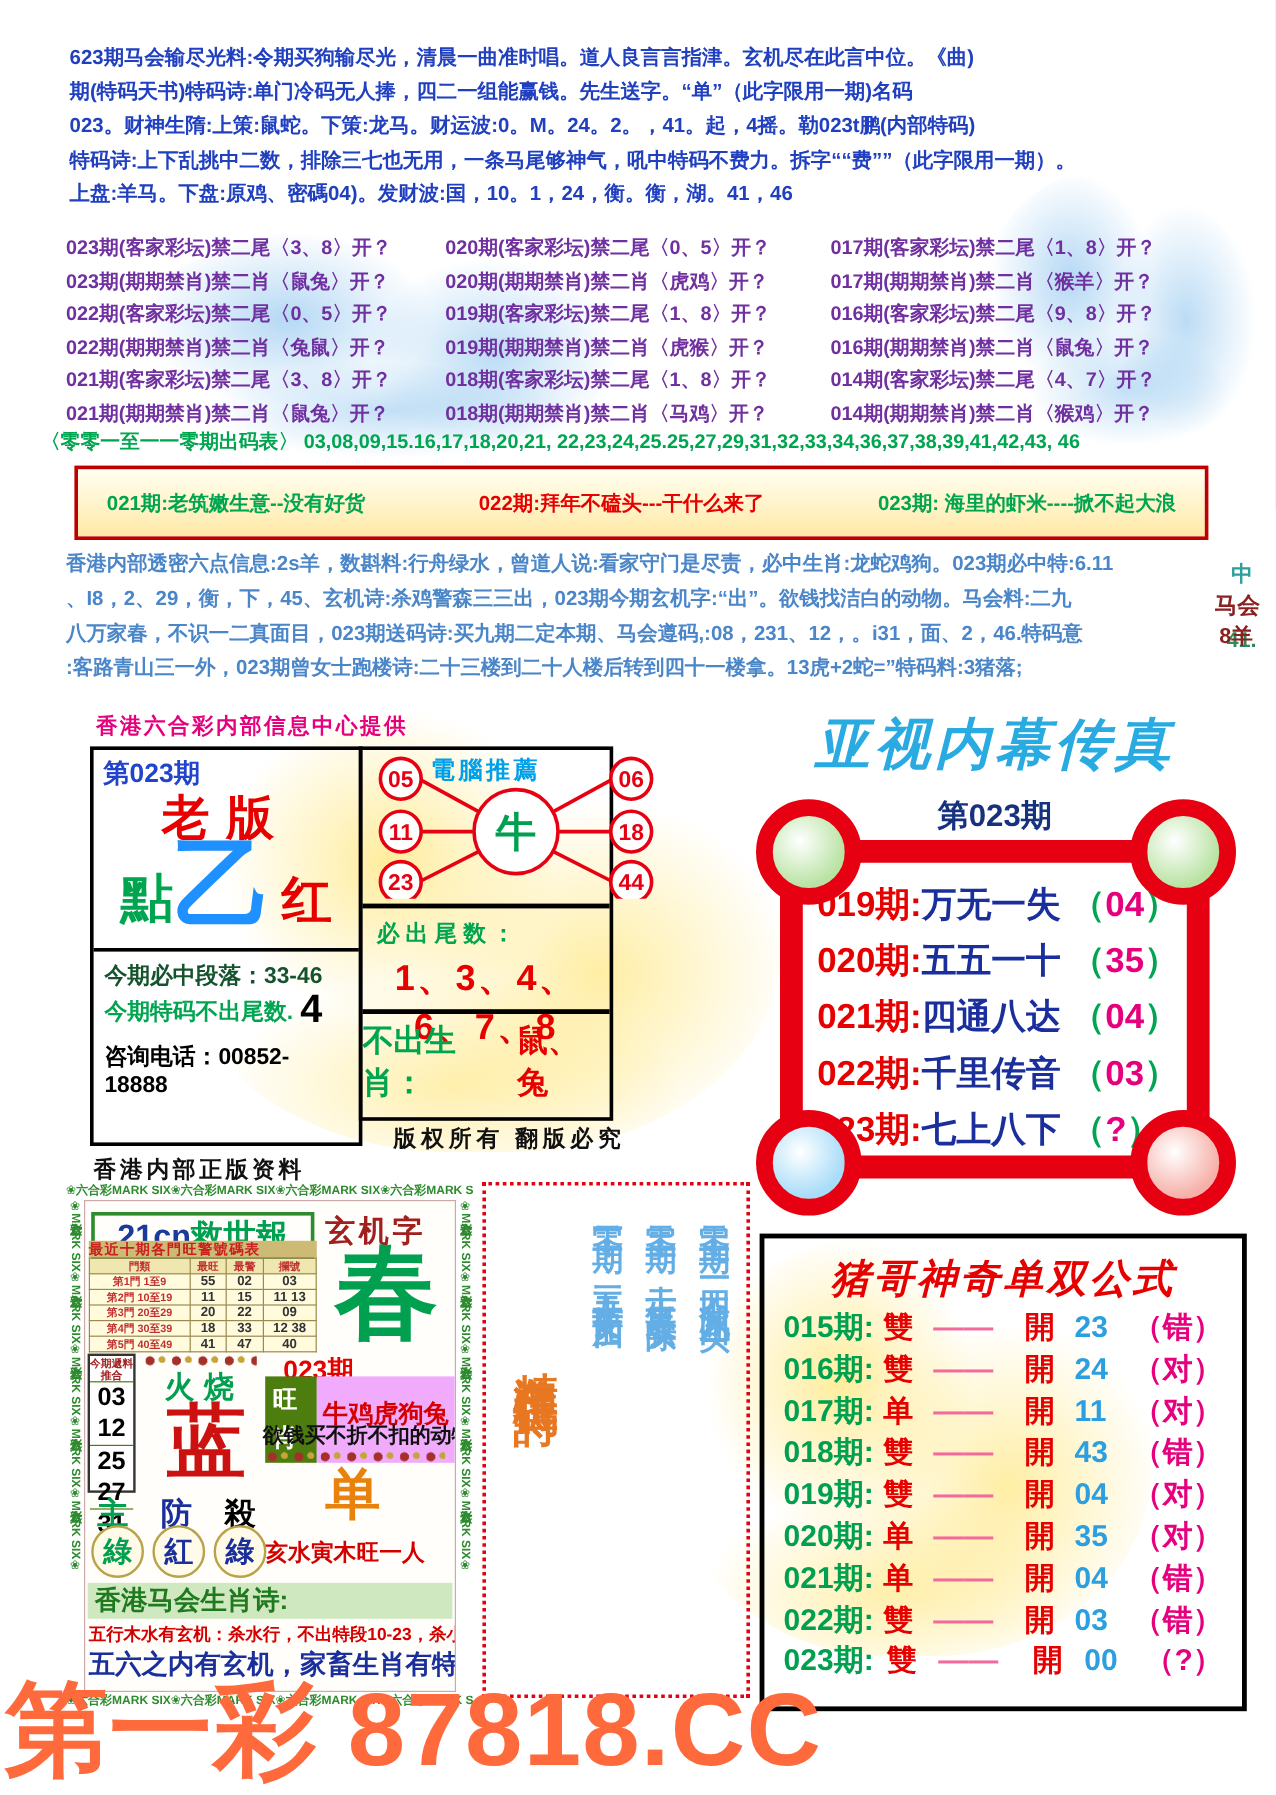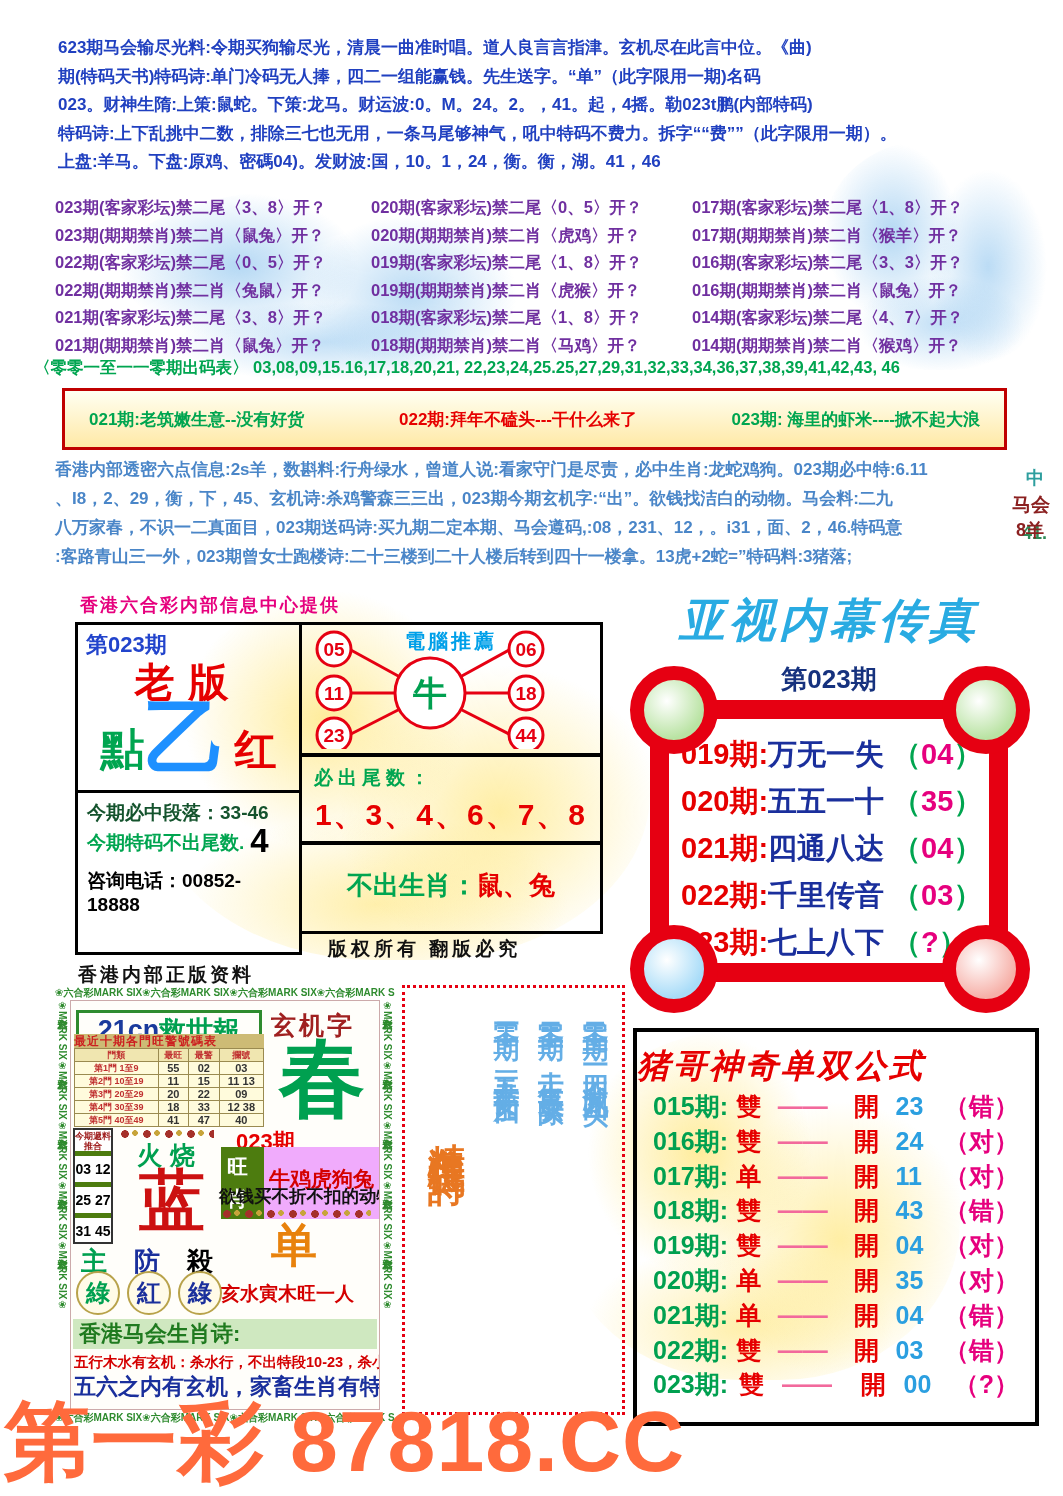--- a/index.html
+++ b/index.html
@@ -41,21 +41,21 @@
   .b1{color:#00a550;font-size:44px;font-weight:bold;}
   .b2{color:#1e90ff;font-size:82px;font-weight:bold;line-height:.82;}
   .b3{color:#e60000;font-size:42px;font-weight:bold;margin-left:8px;}
   .lb-bottom{padding:7px 9px 0 9px;font-weight:bold;}
   .seg{color:#14532d;font-size:19px;}
   .tailline{color:#00a550;font-size:19px;display:flex;align-items:flex-end;}
   .tailnum{color:#000;font-size:33px;line-height:.9;margin-left:6px;font-weight:bold;}
   .phone{color:#000;font-size:19px;margin-top:12px;}
   .genuine{left:78px;top:962px;color:#111;font-size:19px;font-weight:bold;letter-spacing:3px;}
   
-  .mid-box{left:299px;top:622px;width:304px;height:312px;border:3px solid #000;box-sizing:border-box;background:transparent;}
+  .mid-box{left:299px;top:622px;width:212px;height:312px;border:3px solid #000;box-sizing:border-box;background:transparent;}
   .diagram-cell{height:128px;border-bottom:4px solid #000;position:relative;}
   .pc-title{position:absolute;left:0;right:0;top:3px;text-align:center;color:#00a0e9;font-size:20px;font-weight:bold;letter-spacing:3px;}
   .tails-cell{height:88px;border-bottom:4px solid #000;box-sizing:border-box;padding:8px 12px 0 12px;}
   .tl-label{color:#00a550;font-size:19px;font-weight:bold;letter-spacing:5px;}
   .tl-nums{color:#e60000;font-size:30px;font-weight:bold;text-align:center;margin-top:4px;letter-spacing:2px;}
   .zodiac-cell{height:80px;display:flex;align-items:center;justify-content:center;font-weight:bold;font-size:26px;}
   .copyright{left:328px;top:936px;color:#111;font-size:19px;font-weight:bold;letter-spacing:4px;}
   
   .atv-title{left:626px;top:590px;width:406px;text-align:center;color:#29abe2;font-size:46px;font-weight:bold;
     font-style:italic;font-family:"DejaVu Serif","Liberation Serif",serif;letter-spacing:4px;}
@@ -63,21 +63,21 @@
   .atv-frame{left:650px;top:700px;width:358px;height:282px;border:19px solid #e60012;border-radius:34px;
     box-sizing:border-box;background:#fff;padding:12px 4px 4px 12px;z-index:3;}
   .atv-row{font-size:29px;font-weight:bold;line-height:47px;white-space:nowrap;}
   .atv-p{color:#e60000;} .atv-ph{color:#1a2f9c;} .atv-par{color:#00a550;} .atv-n{color:#e6007e;}
   .ball{position:absolute;width:60px;height:60px;border-radius:50%;border:14px solid #e60012;z-index:4;}
   .ball-g{background:radial-gradient(circle at 38% 35%, #fff, #b9e3a3 70%);}
   .ball-b{background:radial-gradient(circle at 38% 35%, #fff, #a8dcf8 70%);}
   .ball-p{background:radial-gradient(circle at 38% 35%, #fff, #f6b0a8 70%);}
   
   .zhuge{left:633px;top:1028px;width:406px;height:398px;border:4px solid #000;box-sizing:border-box;background:transparent;padding-top:12px;z-index:2;}
-  .zhuge-title{text-align:left;color:#e60000;font-size:33px;font-weight:bold;font-style:italic;
+  .zhuge-title{text-align:center;color:#e60000;font-size:33px;font-weight:bold;font-style:italic;
     font-family:"DejaVu Serif","Liberation Serif",serif;letter-spacing:3px;}
   .zrow{display:flex;padding:0 16px;font-size:25px;font-weight:bold;line-height:34.8px;white-space:nowrap;}
   .z-p{color:#00a050;width:96px;} .z-k{color:#e60000;width:48px;} .z-d{color:#f2699c;width:88px;}
   .z-o{color:#e60000;width:48px;} .z-n{color:#2b9fe0;width:56px;} .z-v{color:#e6007e;}
   
   .poem-box{left:402px;top:985px;width:223px;height:430px;border:3px dotted #e60012;box-sizing:border-box;background:transparent;z-index:2;}
   .poems{position:absolute;right:10px;top:12px;writing-mode:vertical-rl;color:#64aee6;font-size:26px;
     font-weight:bold;letter-spacing:5px;line-height:1.25;}
   .poem-col{display:block;margin-left:12px;}
   .poem-title{position:absolute;left:16px;top:126px;writing-mode:vertical-rl;color:#e87722;font-size:37px;
@@ -101,21 +101,21 @@
   .jt-title{position:absolute;left:3px;top:33px;width:190px;background:#cdbb75;color:#cc2020;font-size:12px;
     font-weight:bold;text-align:left;letter-spacing:1px;line-height:14px;}
   .jtable td{border:1px solid #9a8a50;background:#fffbdc;font-size:11px;line-height:12px;text-align:center;
     color:#333;font-weight:bold;padding:0 1px;}
   .jtable td.f{color:#c03030;font-size:9px;white-space:nowrap;margin-top:28px;}
   .jtable tr.h td{color:#c03030;font-size:9px;background:#f0e6b0;}
   .jsb-issue{position:absolute;left:165px;top:126px;color:#e60000;font-size:22px;font-weight:bold;}
   .dili{position:absolute;left:2px;top:127px;width:40px;height:116px;border:2px solid #333;background:#fff;
     text-align:center;box-sizing:border-box;}
   .dili-label{color:#a02020;font-size:9px;line-height:10px;font-weight:bold;padding-top:1px;}
-  .dili-num{color:#000;font-size:14px;font-weight:bold;line-height:26px;border-top:5px solid #4d7c0f;}
+  .dili-num{color:#000;font-size:21px;font-weight:bold;line-height:26px;border-top:1px solid #4d7c0f;}
   .garland{position:absolute;height:10px;background:radial-gradient(circle 4px at 6px 5px,#a5302a 90%,transparent),
     radial-gradient(circle 3px at 16px 4px,#c7a43a 90%,transparent);background-size:22px 10px;background-repeat:repeat-x;}
   .huoshao{position:absolute;left:66px;top:138px;color:#00a050;font-size:25px;font-weight:bold;letter-spacing:8px;}
   .lan{position:absolute;left:68px;top:166px;color:#cc1111;font-size:66px;font-weight:bold;line-height:1;
     font-family:"DejaVu Serif",serif;}
   .wangxiao{position:absolute;left:150px;top:146px;display:flex;font-weight:bold;font-size:21px;line-height:32px;}
   .wx-l{background:#4d7c0f;color:#fff;padding:4px 6px;}
   .wx-v{background:#f0abfc;color:#d40000;padding:16px 5px;white-space:nowrap;}
   .yuqian{position:absolute;left:148px;top:183px;color:#111;font-size:17.5px;font-weight:bold;white-space:nowrap;}
   .dan{position:absolute;left:200px;top:214px;color:#e8820c;font-size:46px;font-weight:bold;
@@ -163,21 +163,21 @@
     <div>020期(客家彩坛)禁二尾〈0、5〉开？</div>
     <div>020期(期期禁肖)禁二肖〈虎鸡〉开？</div>
     <div>019期(客家彩坛)禁二尾〈1、8〉开？</div>
     <div>019期(期期禁肖)禁二肖〈虎猴〉开？</div>
     <div>018期(客家彩坛)禁二尾〈1、8〉开？</div>
     <div>018期(期期禁肖)禁二肖〈马鸡〉开？</div>
   </div>
   <div class="abs ban-col z1" style="left:692px;">
     <div>017期(客家彩坛)禁二尾〈1、8〉开？</div>
     <div>017期(期期禁肖)禁二肖〈猴羊〉开？</div>
-    <div>016期(客家彩坛)禁二尾〈3、3〉开？</div>
+    <div>016期(客家彩坛)禁二尾〈9、8〉开？</div>
     <div>016期(期期禁肖)禁二肖〈鼠兔〉开？</div>
     <div>014期(客家彩坛)禁二尾〈4、7〉开？</div>
     <div>014期(期期禁肖)禁二肖〈猴鸡〉开？</div>
   </div>
 
   <div class="abs chuma z1">〈零零一至一一零期出码表〉 03,08,09,15.16,17,18,20,21, 22,23,24,25.25,27,29,31,32,33,34,36,37,38,39,41,42,43, 46</div>
 
   <div class="abs idiom-box z1">
     <span class="c-green">021期:老筑嫩生意--没有好货</span>
     <span class="c-red">022期:拜年不磕头---干什么来了</span>

